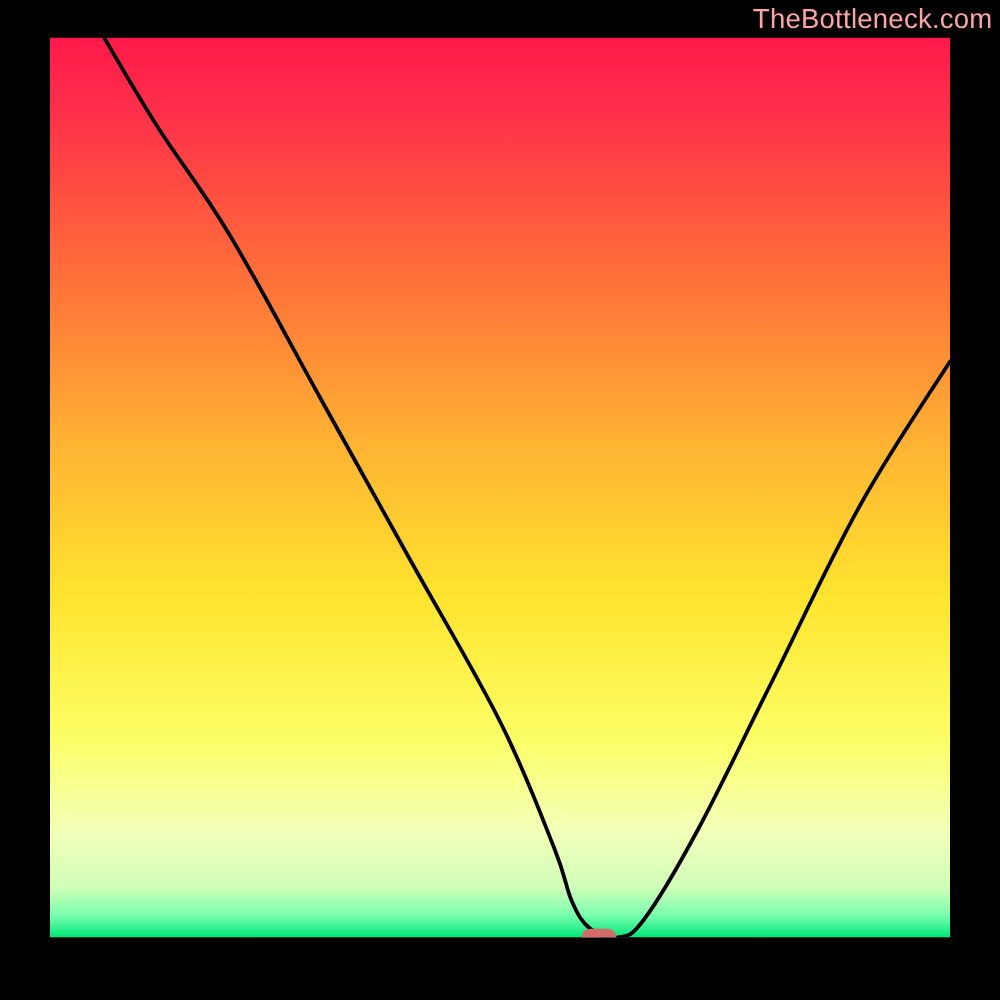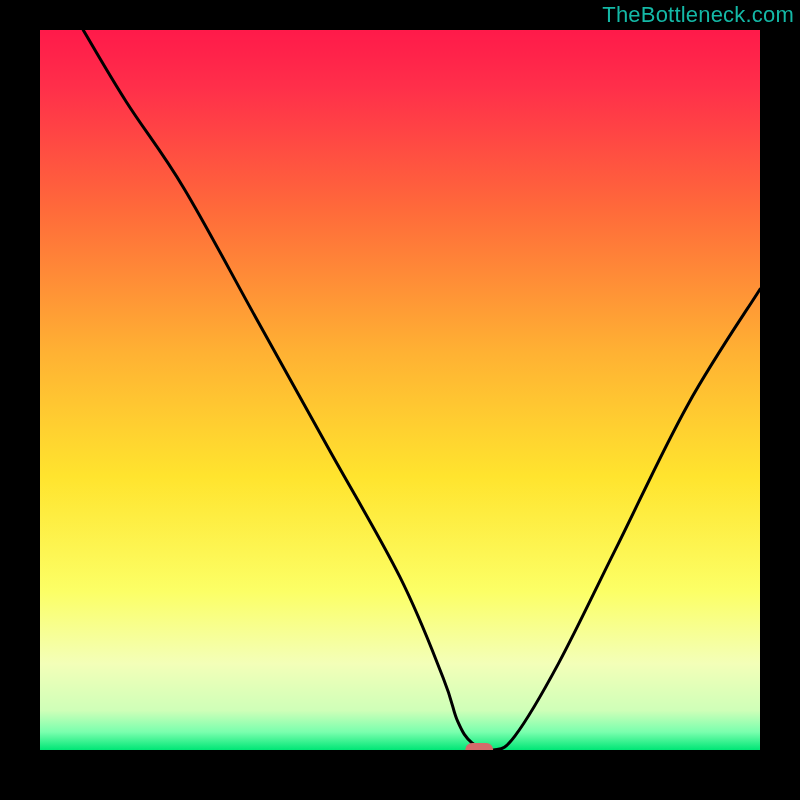--- a/index.html
+++ b/index.html
@@ -14,21 +14,21 @@
   .frame {
     position: relative;
     width: 800px;
     height: 800px;
     background: #000;
   }
   .watermark {
     position: absolute;
     top: 2px;
     right: 6px;
-    color: #14b8a6;
+    color: #fca5a5;
     font-size: 22px;
     font-weight: 500;
     letter-spacing: 0.2px;
     z-index: 10;
   }
   .plot-area {
     position: absolute;
     left: 40px;
     top: 30px;
     width: 720px;

